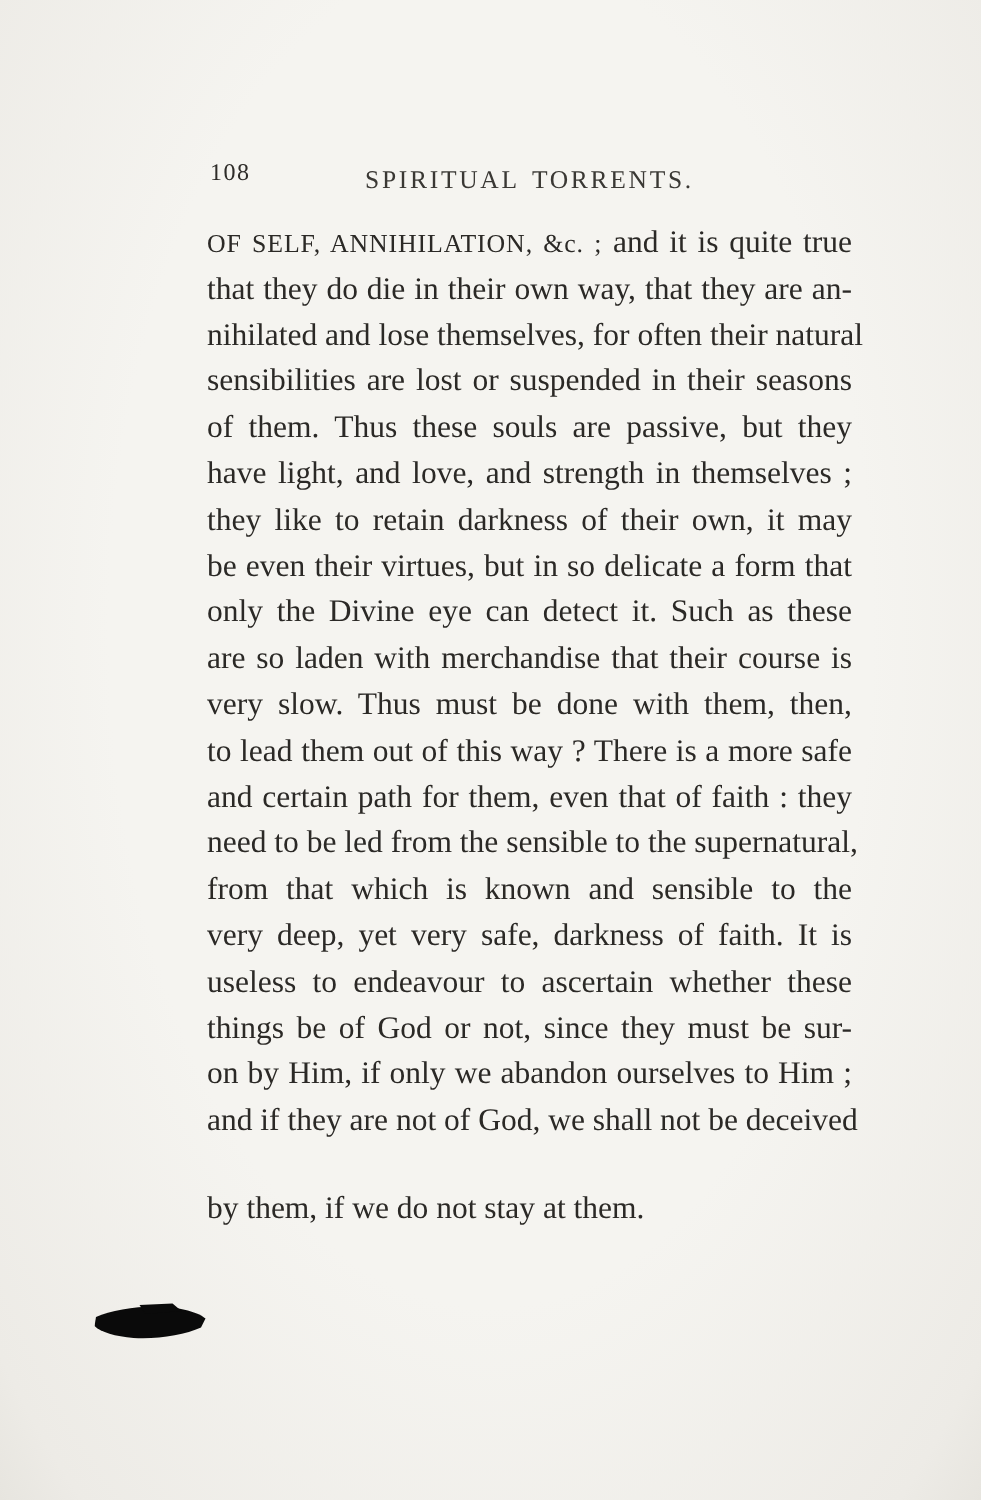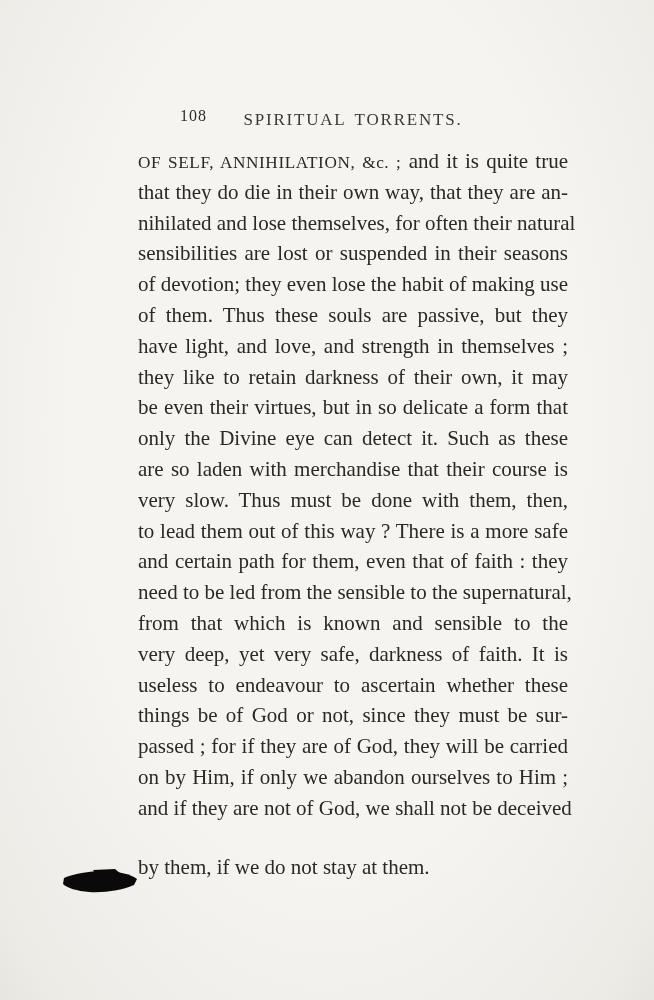--- a/index.html
+++ b/index.html
@@ -24,21 +24,20 @@
     width: 430px;
     height: 22px;
   }
   .page-number {
     position: absolute;
     left: 2px;
     top: 1px;
     font-size: 16px;
     letter-spacing: 1px;
     color: #2e2c29;
-    margin-left: 40px;
   }
   .running-title {
     display: block;
     text-align: center;
     font-size: 17px;
     letter-spacing: 1.8px;
     padding-top: 4px;
     color: #3a3834;
     word-spacing: 3px;
   }
@@ -81,36 +80,34 @@
   <header class="page-header">
     <span class="page-number">108</span>
     <span class="running-title">SPIRITUAL TORRENTS.</span>
   </header>
 
   <main class="text-block">
     <div class="line"><span class="smallcaps">OF SELF, ANNIHILATION, &amp;c. ;</span><span> and it is quite true</span></div>
     <div class="line">that they do die in their own way, that they are an-</div>
     <div class="line">nihilated and lose themselves, for often their natural</div>
     <div class="line">sensibilities are lost or suspended in their seasons</div>
-    <div class="line">of devotion; they even lose the habit of making use</div>
     <div class="line">of them.  Thus these souls are passive, but they</div>
     <div class="line">have light, and love, and strength in themselves ;</div>
     <div class="line">they like to retain darkness of their own, it may</div>
     <div class="line">be even their virtues, but in so delicate a form that</div>
     <div class="line">only the Divine eye can detect it.  Such as these</div>
     <div class="line">are so laden with merchandise that their course is</div>
     <div class="line">very slow.  Thus must be done with them, then,</div>
     <div class="line">to lead them out of this way ?  There is a more safe</div>
     <div class="line">and certain path for them, even that of faith : they</div>
     <div class="line">need to be led from the sensible to the supernatural,</div>
     <div class="line">from that which is known and sensible to the</div>
     <div class="line">very deep, yet very safe, darkness of faith.  It is</div>
     <div class="line">useless to endeavour to ascertain whether these</div>
     <div class="line">things be of God or not, since they must be sur-</div>
-    <div class="line">passed ; for if they are of God, they will be carried</div>
     <div class="line">on by Him, if only we abandon ourselves to Him ;</div>
     <div class="line">and if they are not of God, we shall not be deceived</div>
     <div class="line last">by them, if we do not stay at them.</div>
   </main>
 
   <svg class="ink-blot" viewBox="0 0 76 30" xmlns="http://www.w3.org/2000/svg" aria-hidden="true">
     <path d="M1,10 C10,6 26,3 40,3 C54,3 68,6 74,11 L71,17 C60,22 42,25 26,24 C14,23 4,20 0,16 Z" fill="#0a0a0a"></path>
     <path d="M30,2 L52,1 L58,6 L34,8 Z" fill="#0a0a0a"></path>
   </svg>
 

